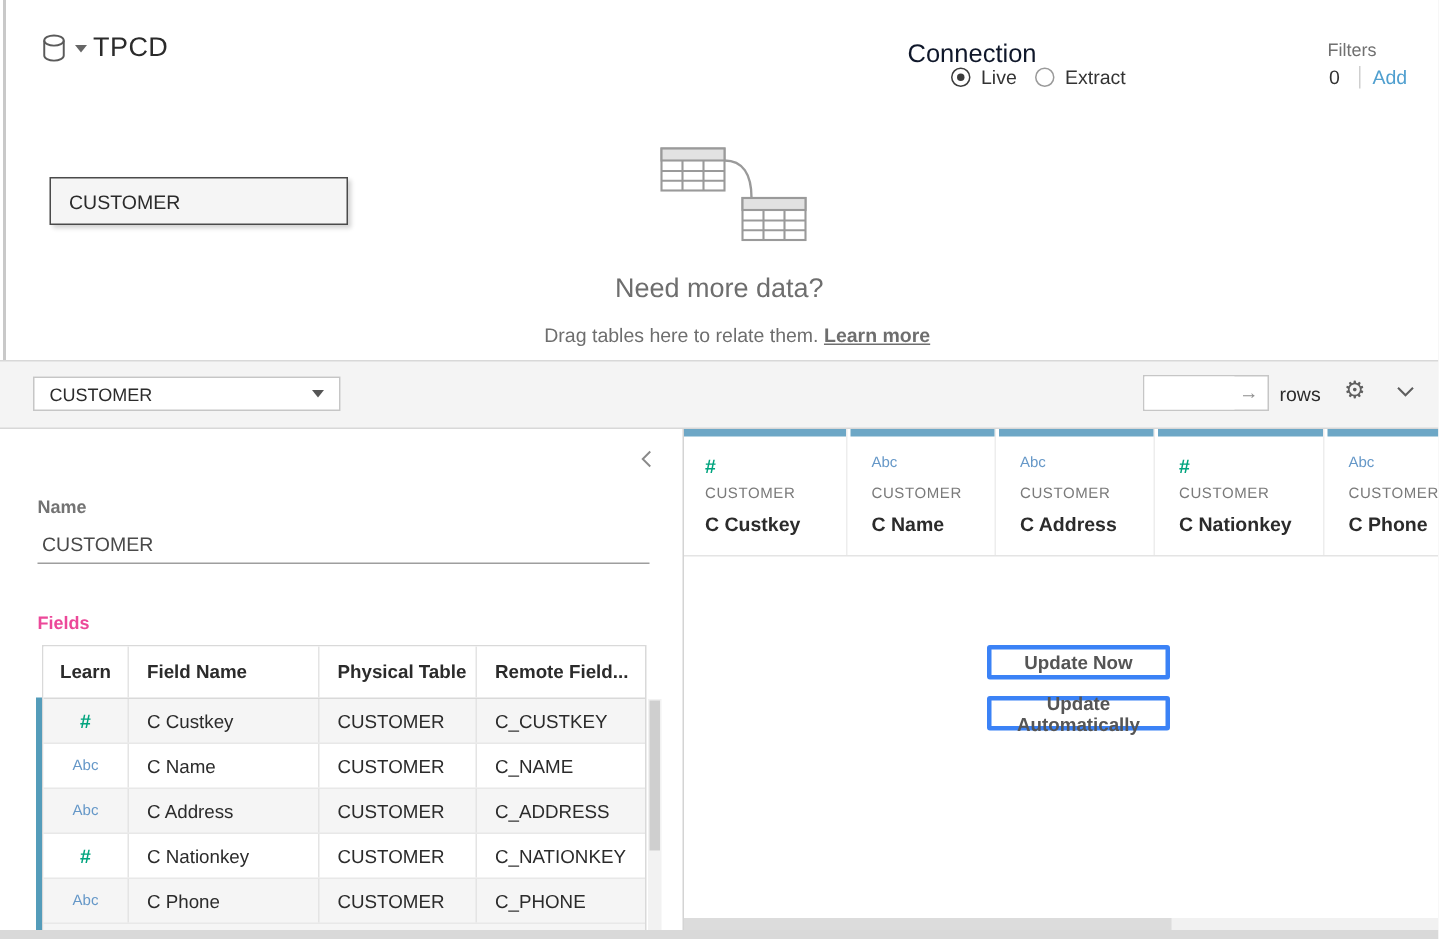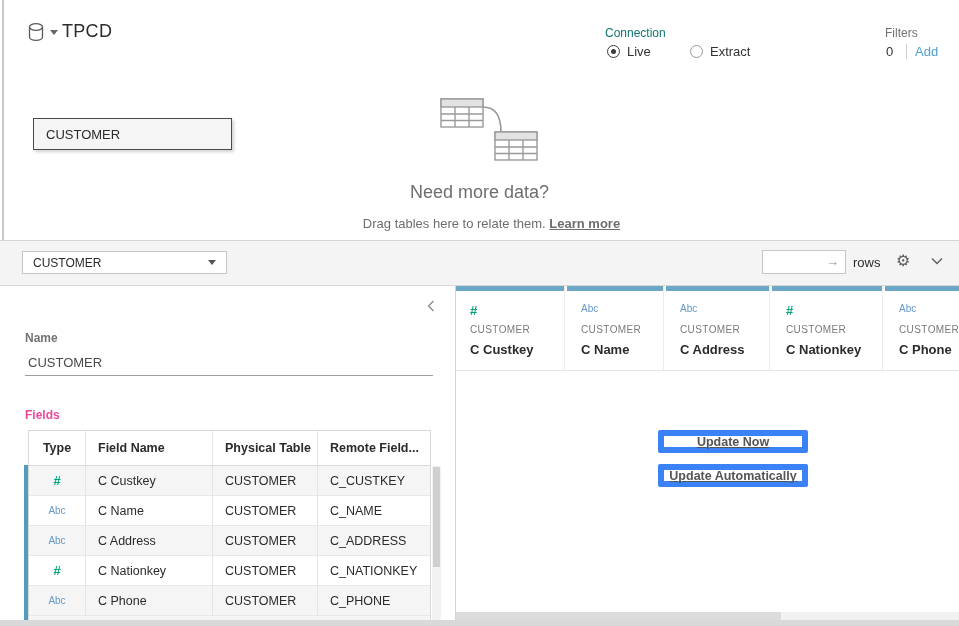--- a/index.html
+++ b/index.html
@@ -13,23 +13,23 @@
   
   .left-edge { left:2px; top:0; width:2px; height:626px; background:#c9c9c9; }
 
   
   .db-icon { left:28px; top:22px; }
   .db-caret { left:50px; top:30px; width:0; height:0;
     border-left:4px solid transparent; border-right:4px solid transparent;
     border-top:5px solid #666; }
   .ds-title { left:62px; top:21px; font-size:18px; color:#2b2b2b; letter-spacing:.3px; }
 
-  .conn-label { left:605px; top:26px; font-size:12px; color:#0f766e; }
+  .conn-label { left:605px; top:26px; font-size:17px; color:#0f172a; }
   .radio-row { top:44px; display:flex; align-items:center; gap:7px; }
-  .radio-live { left:607px;justify-content:center; }
+  .radio-live { left:634px;justify-content:center; }
   .radio-extract { left:690px; }
   .radio-circle { width:13px; height:13px; border-radius:50%; border:1.5px solid #9a9a9a;
     display:flex; align-items:center; justify-content:center; background:#fff; }
   .radio-circle.on { border-color:#3c3c3c; }
   .radio-dot { width:5px; height:5px; border-radius:50%; background:#3c3c3c; }
   .radio-label { font-size:13px; color:#333; }
 
   .filters-label { left:885px; top:26px; font-size:12px; color:#707070; }
   .filters-count { left:886px; top:44px; font-size:13px; color:#333; }
   .filters-div { left:906px; top:44px; width:1px; height:15px; background:#cfcfcf; }
@@ -104,24 +104,24 @@
   .g-cols { display:flex; gap:2px; }
   .g-col { flex:none; position:relative; height:84px; border-right:1px solid #ededed; cursor:pointer; }
   .g-top { height:5px; background:#6da7c6; }
   .g-icon { margin:12px 0 0 14px; height:15px; }
   .g-icon.type-num { font-size:13px; }
   .g-icon.type-str { font-size:10px; }
   .g-table { margin:6px 0 0 14px; font-size:10px; color:#7a7a7a; letter-spacing:.4px; }
   .g-field { margin:7px 0 0 14px; font-size:13px; font-weight:bold; color:#2b2b2b; }
   .g-head-line { position:absolute; left:0; top:84px; width:503px; height:1px; background:#e4e4e4; }
 
-  .upd-btn { position:absolute; left:202px; width:150px; height:23px; background:#fff;
-    border:6px solid #3b82f6; border-radius:2px; font-size:12.5px; font-weight:bold;
+  .upd-btn { position:absolute; left:202px; width:122px; height:23px; background:#fff;
+    border:3px solid #3b82f6; border-radius:2px; font-size:12.5px; font-weight:bold;
     color:#555; display:flex; align-items:center; justify-content:center; cursor:pointer;
-    font-family:"Liberation Sans",sans-serif;text-decoration:underline; }
+    font-family:"Liberation Sans",sans-serif; }
   .upd-now { top:144px; }
   .upd-auto { top:178px; }
 
   .g-hscroll { position:absolute; left:0; top:326px; width:503px; height:8px; background:#f1f1f1; }
   .g-hthumb { position:absolute; left:0; top:0; width:325px; height:8px; background:#dcdcdc; }
 
   .bottom-strip { left:0; top:620px; width:959px; height:6px; background:#d9d9d9; }
 
   svg { display:block; }
 </style>
@@ -214,21 +214,21 @@
         </svg>
     </div>
     <div class="name-label">Name</div>
     <div class="name-underline">
       <input class="name-input" type="text" value="CUSTOMER" style="">
     </div>
     <div class="fields-label">Fields</div>
 
     <div class="fields-table">
       <div class="ft-head">
-          <div class="ft-cell ft-hcell c0">Type</div>
+          <div class="ft-cell ft-hcell c0">Learn</div>
           <div class="ft-cell ft-hcell c1">Field Name</div>
           <div class="ft-cell ft-hcell c2">Physical Table</div>
           <div class="ft-cell ft-hcell c3">Remote Field...</div>
         </div>
       <div id="ft-body">
           <div class="ft-row alt">
             <div class="ft-cell c0 type-num">#</div>
             <div class="ft-cell c1">C Custkey</div>
             <div class="ft-cell c2">CUSTOMER</div>
             <div class="ft-cell c3">C_CUSTKEY</div>

